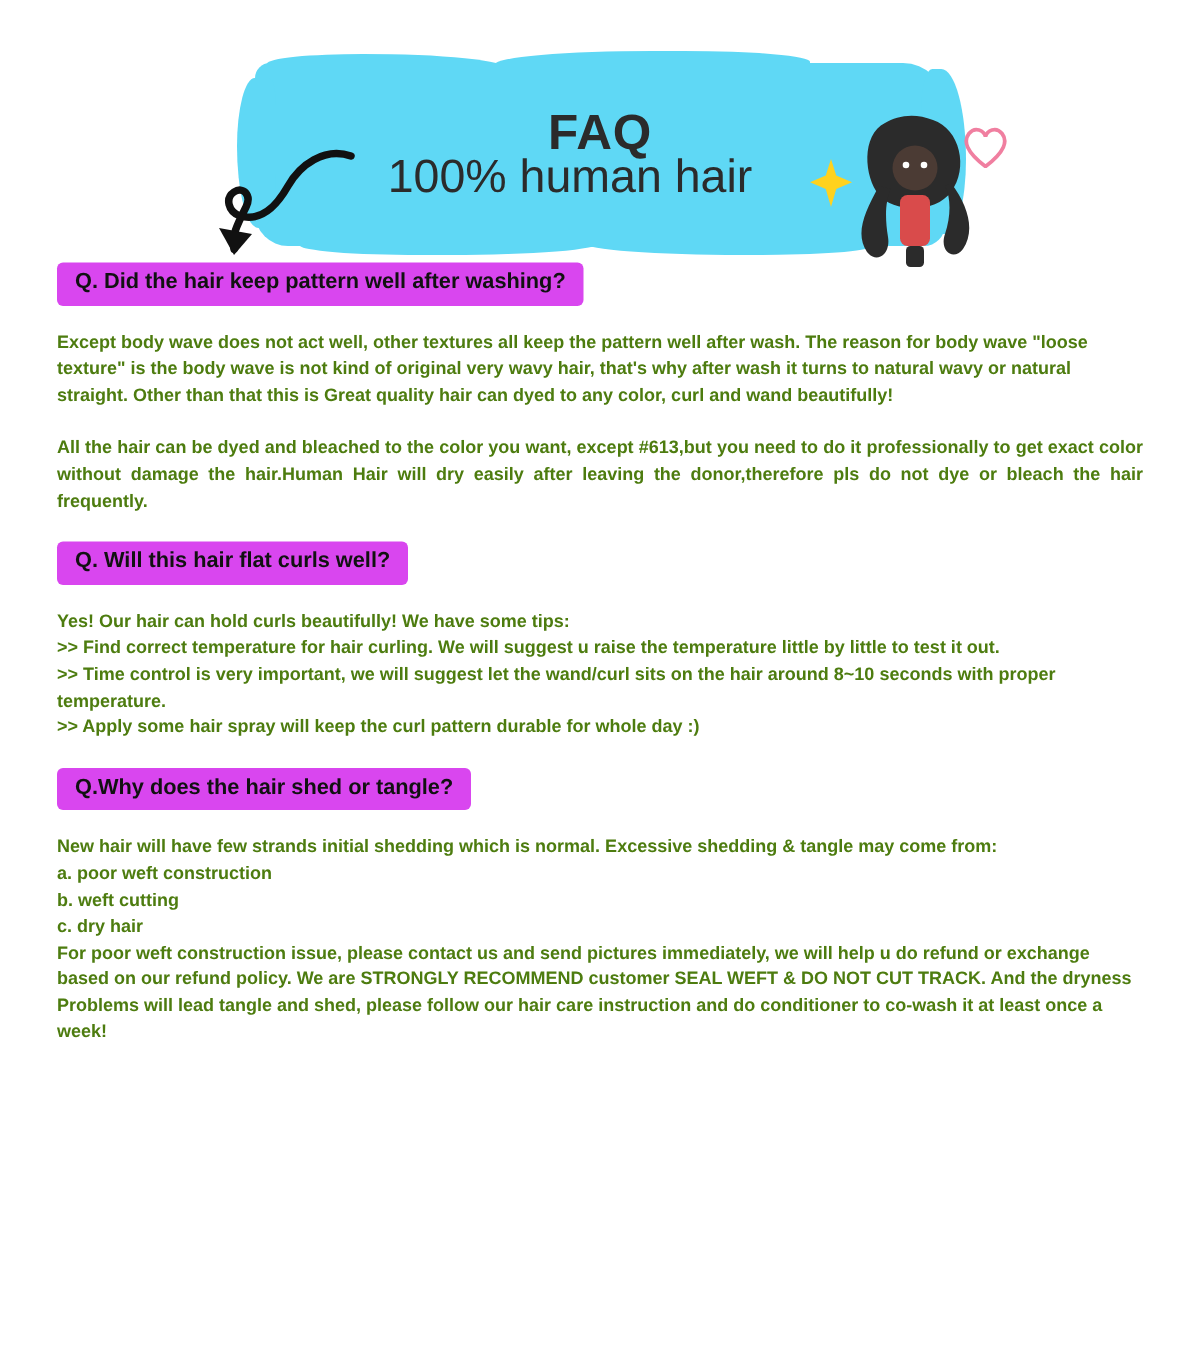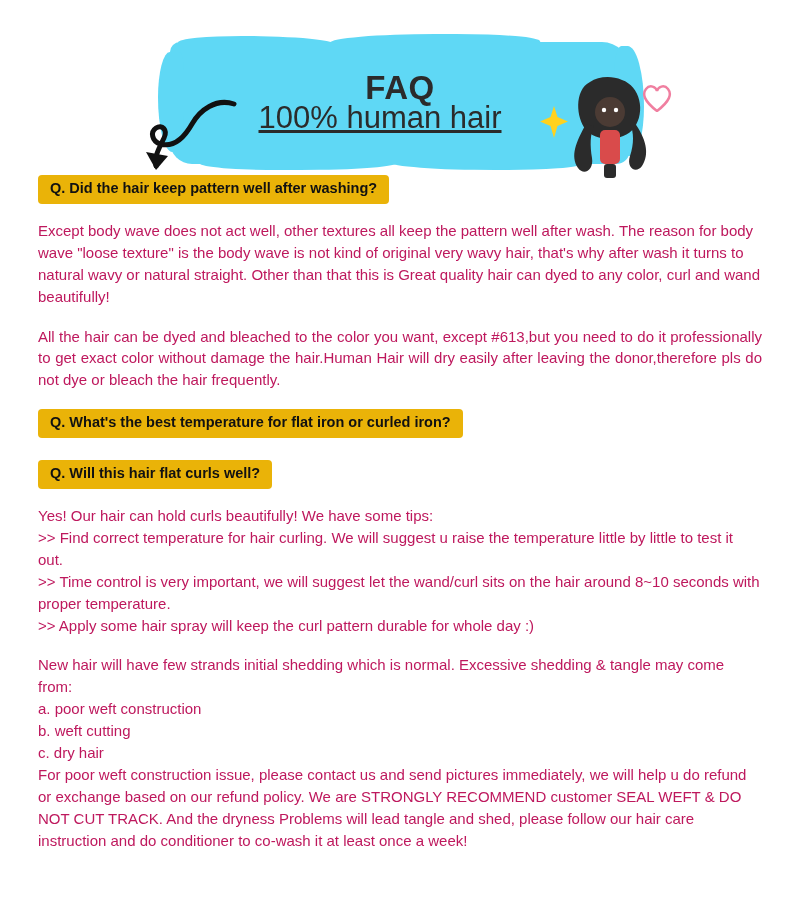--- a/index.html
+++ b/index.html
@@ -79,21 +79,20 @@
     margin-top: 11px;
   }
   .banner-sub {
     position: absolute;
     left: 150px;
     top: 66px;
     width: 460px;
     text-align: center;
     font-size: 31px;
     color: #2b2b2b;
-    text-decoration: underline;
   }
 
   
   .arrow {
     position: absolute;
     left: 130px;
     top: 62px;
     width: 110px;
     height: 80px;
   }
@@ -121,38 +120,39 @@
     height: 32px;
   }
 
   
   .content {
     padding: 0 38px;
   }
 
   .q-head {
     display: inline-block;
-    background: #eab308;
+    background: #d946ef;
     color: #111111;
     font-size: 14.5px;
     font-weight: bold;
     padding: 6px 12px 7px 12px;
     border-radius: 4px;
     margin: 0 0 4px 0;
     line-height: 1.1;
   }
   .q-block { margin-bottom: 14px; }
   .q-block:first-child { margin-top: 6px; }
 
   .answer {
-    font-size: 15px;
+    font-size: 12px;
     line-height: 1.46;
-    color: #be185d;
+    color: #4d7c0f;
     margin: 12px 0 0 0;
     white-space: pre-wrap;
+    font-weight: bold;
   }
   .answer.justify { text-align: justify; }
 
   .block-gap-1 { margin-top: 18px; }
 </style>
 </head>
 <body>
 
 <div class="page">
 
@@ -196,32 +196,32 @@
     <div class="q-block">
       <div class="q-head">Q. Did the hair keep pattern well after washing?</div>
       <div class="answer">Except body wave does not act well, other textures all keep the pattern well after wash. The reason for body wave "loose texture" is the body wave is not kind of original very wavy hair, that's why after wash it turns to natural wavy or natural straight. Other than that this is Great quality hair can dyed to any color, curl and wand beautifully!</div>
     </div>
 
     <div class="q-block block-gap-1">
       <div class="answer justify">All the hair can be dyed and bleached to the color you want, except #613,but you need to do it professionally to get exact color without damage the hair.Human Hair will dry easily after leaving the donor,therefore pls do not dye or bleach the hair frequently.</div>
     </div>
 
     <div class="q-block block-gap-1">
-      <div class="q-head">Q. What's the best temperature for flat iron or curled iron?</div>
     </div>
 
     <div class="q-block block-gap-1">
       <div class="q-head">Q. Will this hair flat curls well?</div>
       <div class="answer">Yes! Our hair can hold curls beautifully! We have some tips:
 &gt;&gt; Find correct temperature for hair curling. We will suggest u raise the temperature little by little to test it out.
 &gt;&gt; Time control is very important, we will suggest let the wand/curl sits on the hair around 8~10 seconds with proper temperature.
 &gt;&gt; Apply some hair spray will keep the curl pattern durable for whole day :)</div>
     </div>
 
     <div class="q-block block-gap-1">
+      <div class="q-head">Q.Why does the hair shed or tangle?</div>
       <div class="answer">New hair will have few strands initial shedding which is normal. Excessive shedding &amp; tangle may come from:
 a. poor weft construction
 b. weft cutting
 c. dry hair
 For poor weft construction issue, please contact us and send pictures immediately, we will help u do refund or exchange based on our refund policy. We are STRONGLY RECOMMEND customer SEAL WEFT &amp; DO NOT CUT TRACK. And the dryness Problems will lead tangle and shed, please follow our hair care instruction and do conditioner to co-wash it at least once a week!</div>
     </div>
 
   </div>
 </div>
 

